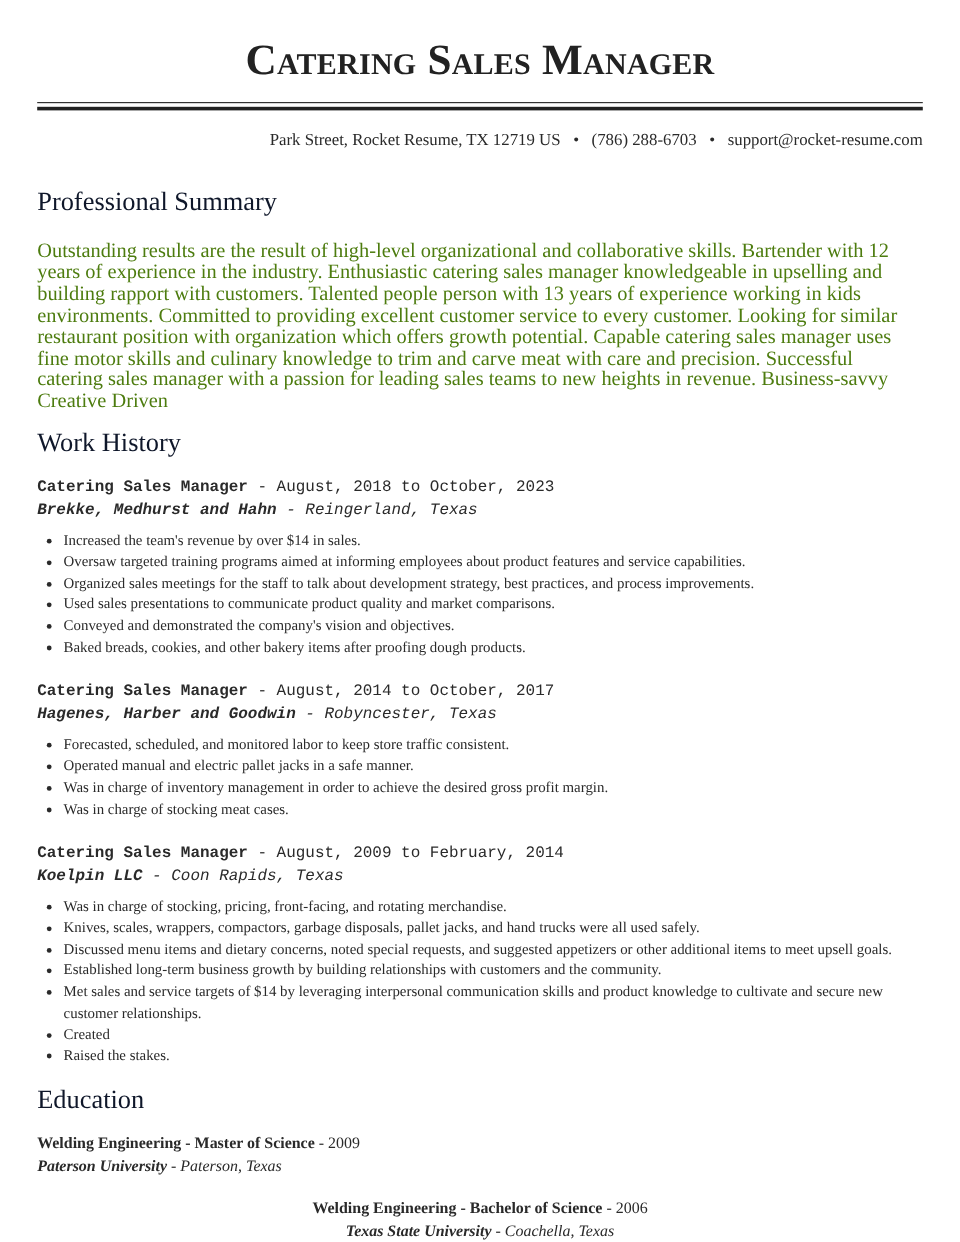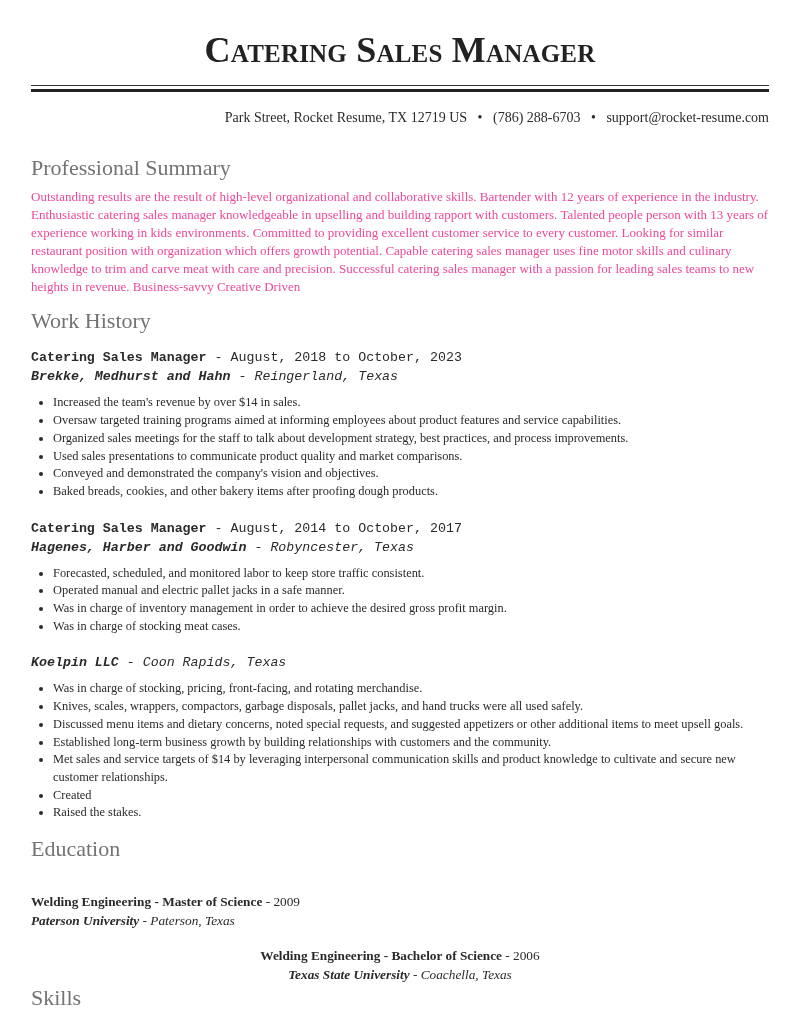--- a/index.html
+++ b/index.html
@@ -15,39 +15,39 @@
     letter-spacing: 0.2px; color: #222; line-height: 44px;
   }
   .rule { margin-top: 13px; }
   .rule .thin { height: 1px; background: #333; }
   .rule .thick { height: 3px; background: #222; margin-top: 3px; }
   .contact {
     text-align: right; font-size: 14px; margin-top: 17px; color: #2a2a2a; line-height: 18px;
   }
   .contact .sep { margin: 0 7px; }
   h2 {
-    font-weight: normal; font-size: 22px; margin: 0; color: #737373; line-height: 28px;
+    font-weight: normal; font-size: 22px; margin: 0; color: #0f172a; line-height: 28px;
   }
   .sec-summary { margin-top: 27px; }
   .summary {
-    font-size: 13px; line-height: 17.9px; margin-top: 6px; color: #ec4899;
+    font-size: 17px; line-height: 17.9px; margin-top: 18px; color: #4d7c0f;
   }
   .sec-work { margin-top: 12px; }
   .job { margin-top: 13px; }
   .job + .job { margin-top: 18px; }
   .job-title-line, .job-company-line { font-size: 13.3px; line-height: 19px; font-family: Liberation Mono, monospace; }
   .bold { font-weight: bold; }
   .italic { font-style: italic; }
   ul.bullets {
     margin: 8px 0 0 0; padding-left: 22px;
     font-size: 12.4px; line-height: 17.7px;
   }
   ul.bullets li { padding-left: 0; }
   .sec-edu { margin-top: 13px; }
-  .edu { margin-top: 29px; font-size: 13.3px; line-height: 19px; }
+  .edu { margin-top: 13px; font-size: 13.3px; line-height: 19px; }
   .edu + .edu { margin-top: 16px; text-align: center; }
   .sec-skills { margin-top: 0; }
 </style>
 </head>
 <body>
 
 <div class="page">
 
   <h1 class="title">Catering Sales Manager</h1>
 
@@ -98,20 +98,23 @@
       </div>
       <ul class="bullets">
         <li>Forecasted, scheduled, and monitored labor to keep store traffic consistent.</li>
         <li>Operated manual and electric pallet jacks in a safe manner.</li>
         <li>Was in charge of inventory management in order to achieve the desired gross profit margin.</li>
         <li>Was in charge of stocking meat cases.</li>
       </ul>
     </div>
 
     <div class="job">
+      <div class="job-title-line">
+        <span class="bold">Catering Sales Manager</span><span> - August, 2009 to February, 2014</span>
+      </div>
       <div class="job-company-line italic">
         <span class="bold">Koelpin LLC</span><span> - Coon Rapids, Texas</span>
       </div>
       <ul class="bullets">
         <li>Was in charge of stocking, pricing, front-facing, and rotating merchandise.</li>
         <li>Knives, scales, wrappers, compactors, garbage disposals, pallet jacks, and hand trucks were all used safely.</li>
         <li>Discussed menu items and dietary concerns, noted special requests, and suggested appetizers or other additional items to meet upsell goals.</li>
         <li>Established long-term business growth by building relationships with customers and the community.</li>
         <li>Met sales and service targets of $14 by leveraging interpersonal communication skills and product knowledge to cultivate and secure new customer relationships.</li>
         <li>Created</li>

